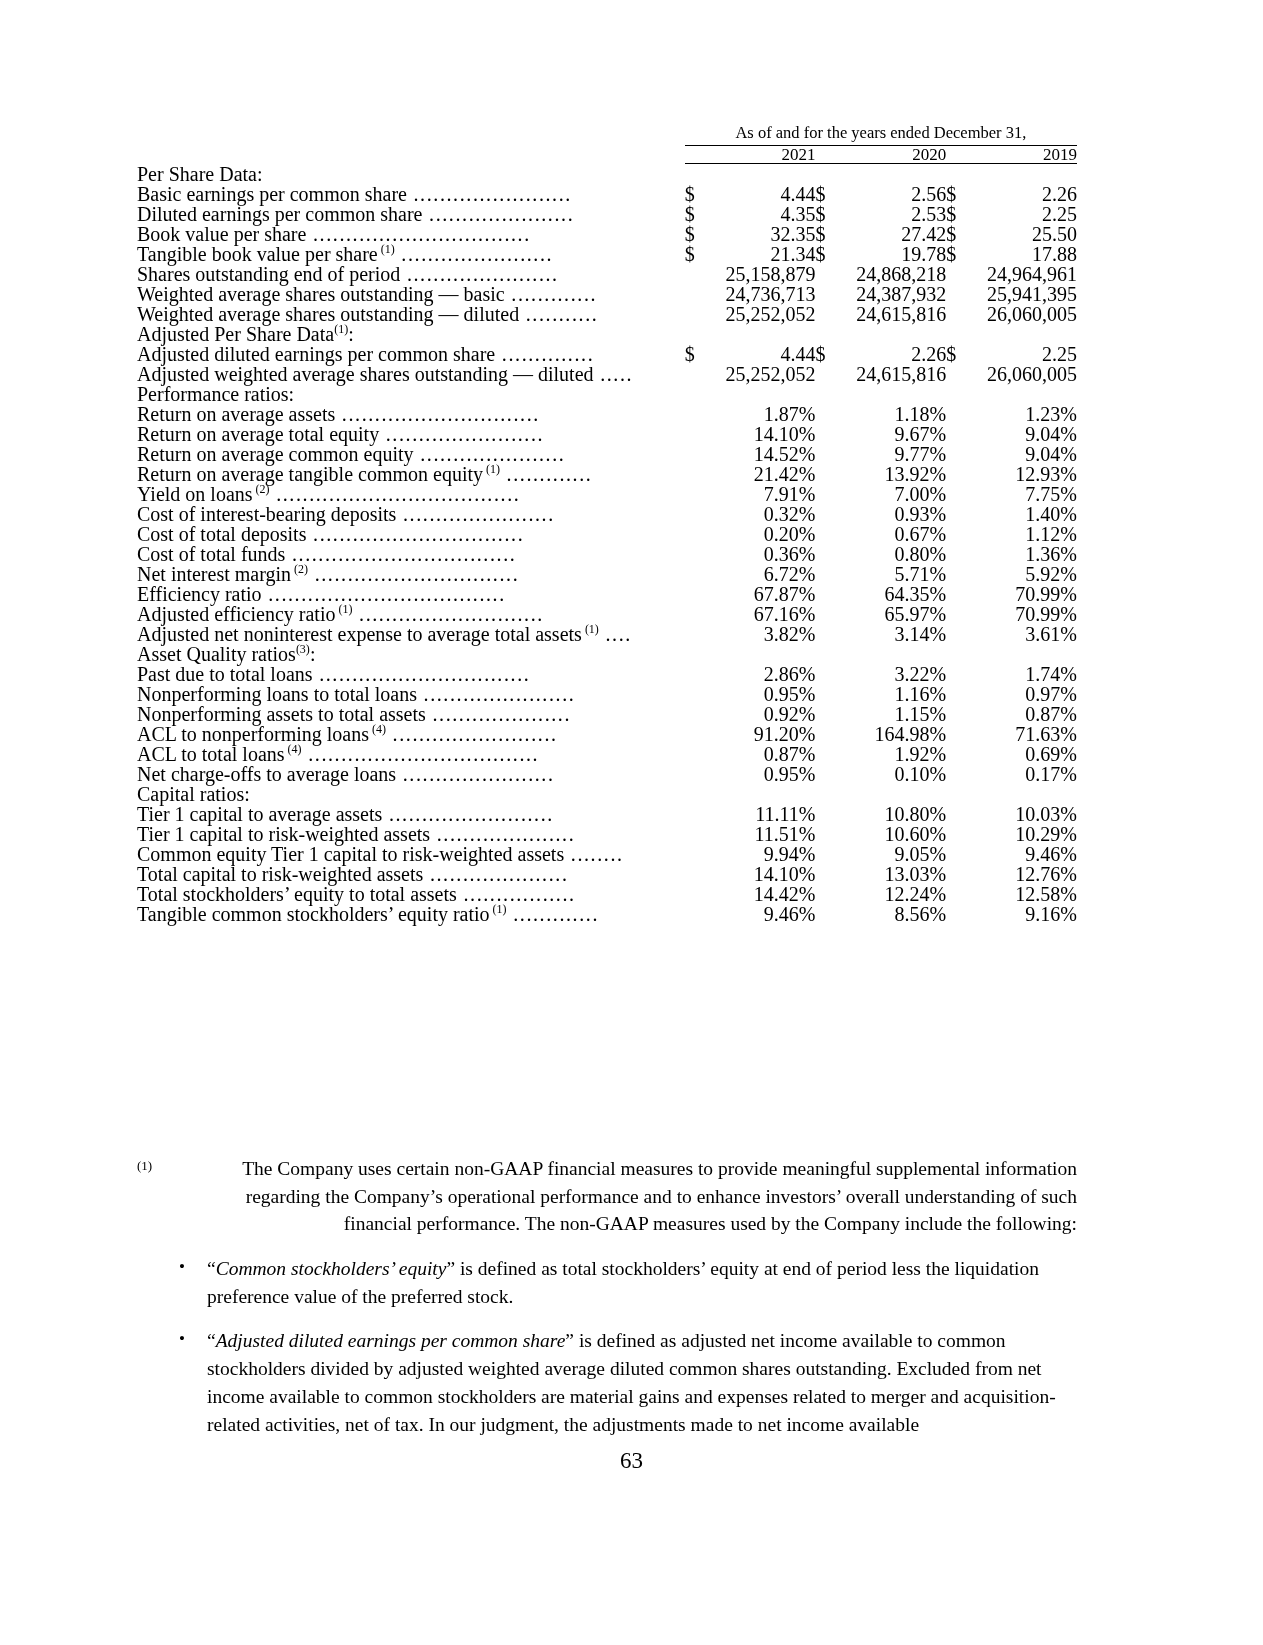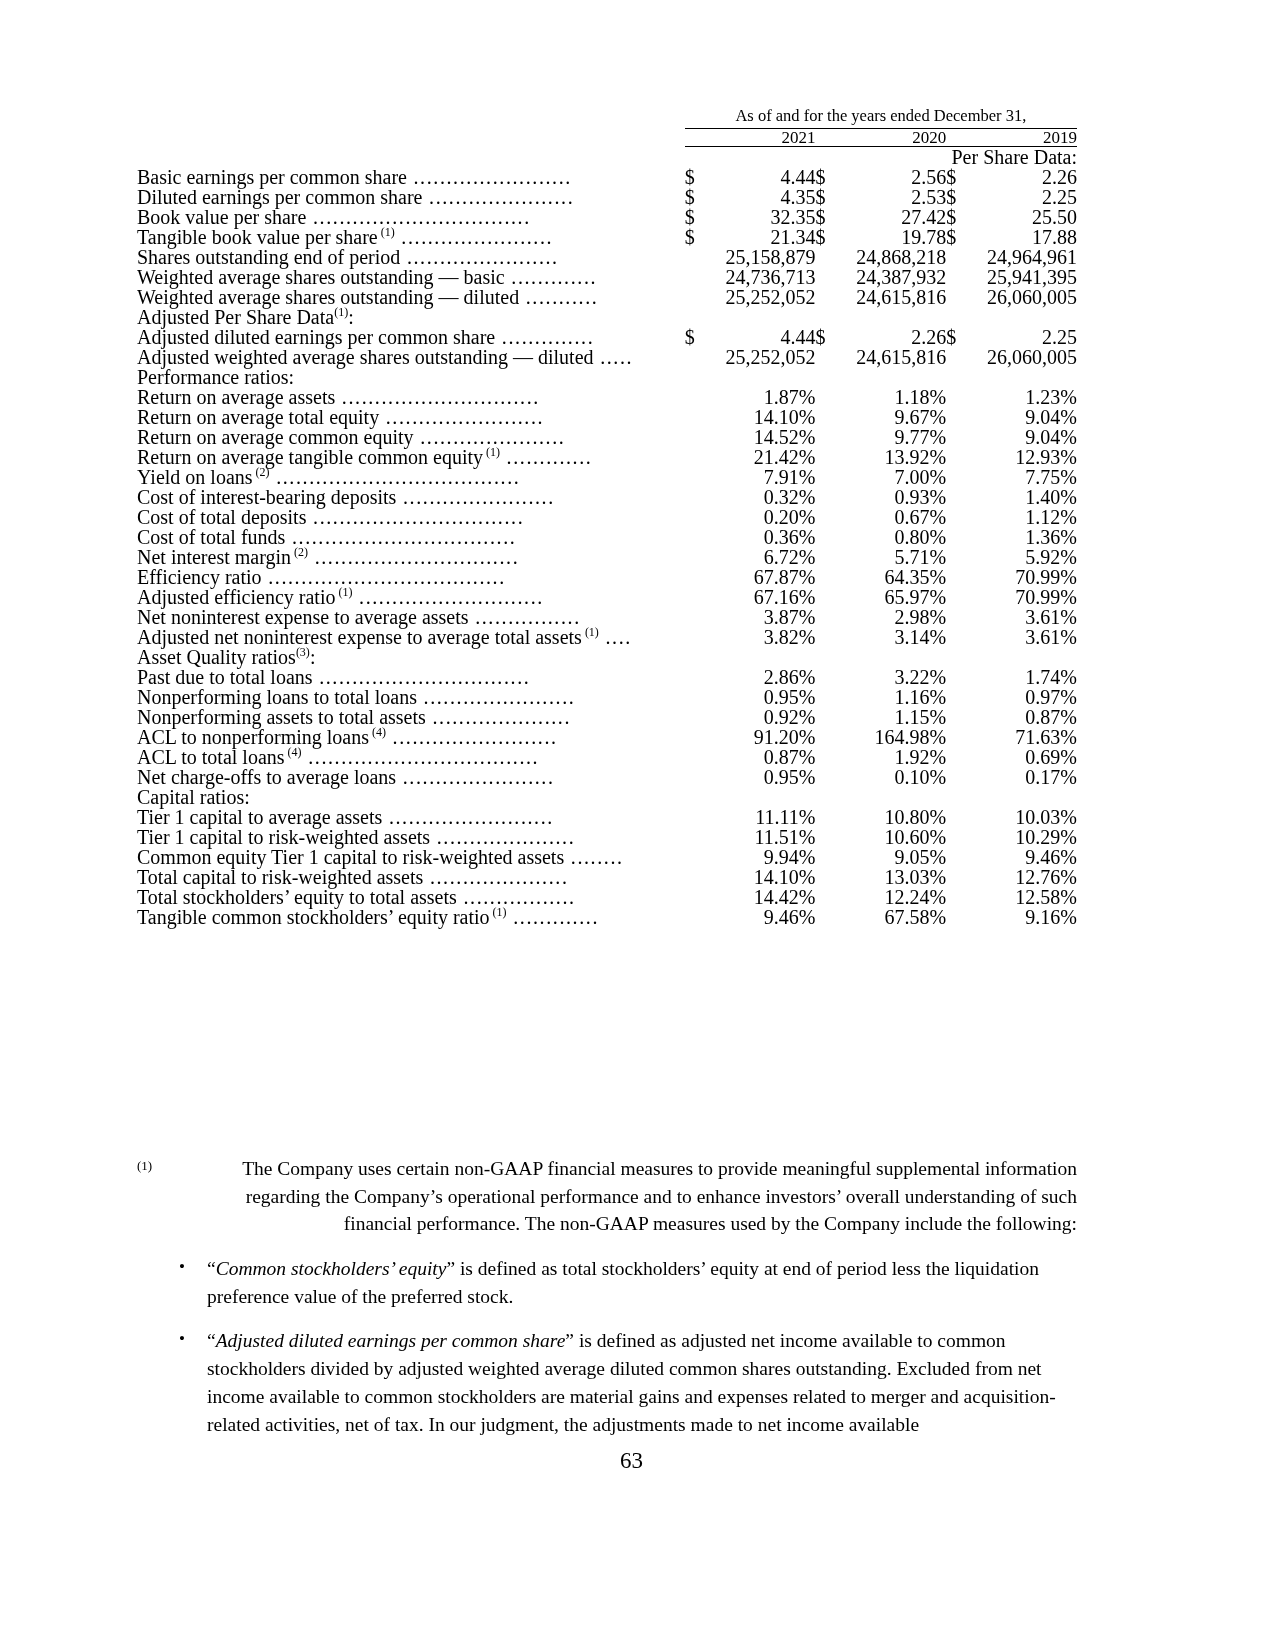--- a/index.html
+++ b/index.html
@@ -20,21 +20,21 @@
     width: 1263px;
     height: 1645px;
     box-sizing: border-box;
     padding: 0;
   }
 
   
   .table-wrap {
     position: absolute;
     left: 137px;
-    top: 108px;
+    top: 125px;
     width: 940px;
   }
   table.fin {
     border-collapse: collapse;
     width: 940px;
     font-size: 19.5px;
     line-height: 1.0;
   }
   table.fin td, table.fin th {
     padding: 0;
@@ -64,21 +64,21 @@
     border-bottom: 1.3px solid #000;
     height: 0;
   }
 
   
   .sect-head td {
     padding-top: 13px;
     padding-bottom: 2px;
     font-size: 20px;
   }
-  .sect-head.first td { padding-top: 0; text-align: right; }
+  .sect-head.first td { padding-top: 0; }
   .lbl {
     white-space: nowrap;
     font-size: 20px;
     padding-top: 4px;
     padding-bottom: 1px;
   }
   .lbl-indent { padding-left: 42px; }
   .leader {
     letter-spacing: 1.6px;
     font-size: 20px;
@@ -375,29 +375,20 @@
           <tr>
             <td class="lbl lbl-indent">Adjusted efficiency ratio<sup class="fn"> (1)</sup><span class="leader"> ............................</span></td>
             <td class="cur"></td>
             <td class="num">67.16%</td>
             <td class="cur"></td>
             <td class="num">65.97%</td>
             <td class="cur"></td>
             <td class="num">70.99%</td>
           </tr>
           <tr>
-            <td class="lbl lbl-indent">Net noninterest expense to average assets<span class="leader"> ................</span></td>
-            <td class="cur"></td>
-            <td class="num">3.87%</td>
-            <td class="cur"></td>
-            <td class="num">2.98%</td>
-            <td class="cur"></td>
-            <td class="num">3.61%</td>
-          </tr>
-          <tr>
             <td class="lbl lbl-indent">Adjusted net noninterest expense to average total assets<sup class="fn"> (1)</sup><span class="leader"> ....</span></td>
             <td class="cur"></td>
             <td class="num">3.82%</td>
             <td class="cur"></td>
             <td class="num">3.14%</td>
             <td class="cur"></td>
             <td class="num">3.61%</td>
           </tr>
           <tr class="sect-head">
             <td colspan="7">Asset Quality ratios<sup class="fn">(3)</sup>:</td>
@@ -502,21 +493,21 @@
             <td class="cur"></td>
             <td class="num">12.24%</td>
             <td class="cur"></td>
             <td class="num">12.58%</td>
           </tr>
           <tr>
             <td class="lbl lbl-indent">Tangible common stockholders’ equity ratio<sup class="fn"> (1)</sup><span class="leader"> .............</span></td>
             <td class="cur"></td>
             <td class="num">9.46%</td>
             <td class="cur"></td>
-            <td class="num">67.58%</td>
+            <td class="num">8.56%</td>
             <td class="cur"></td>
             <td class="num">9.16%</td>
           </tr>
         </tbody>
     </table>
   </div>
 
   <div class="footnotes">
     <div class="fn-row">
       <div class="fn-marker">(1)</div>

